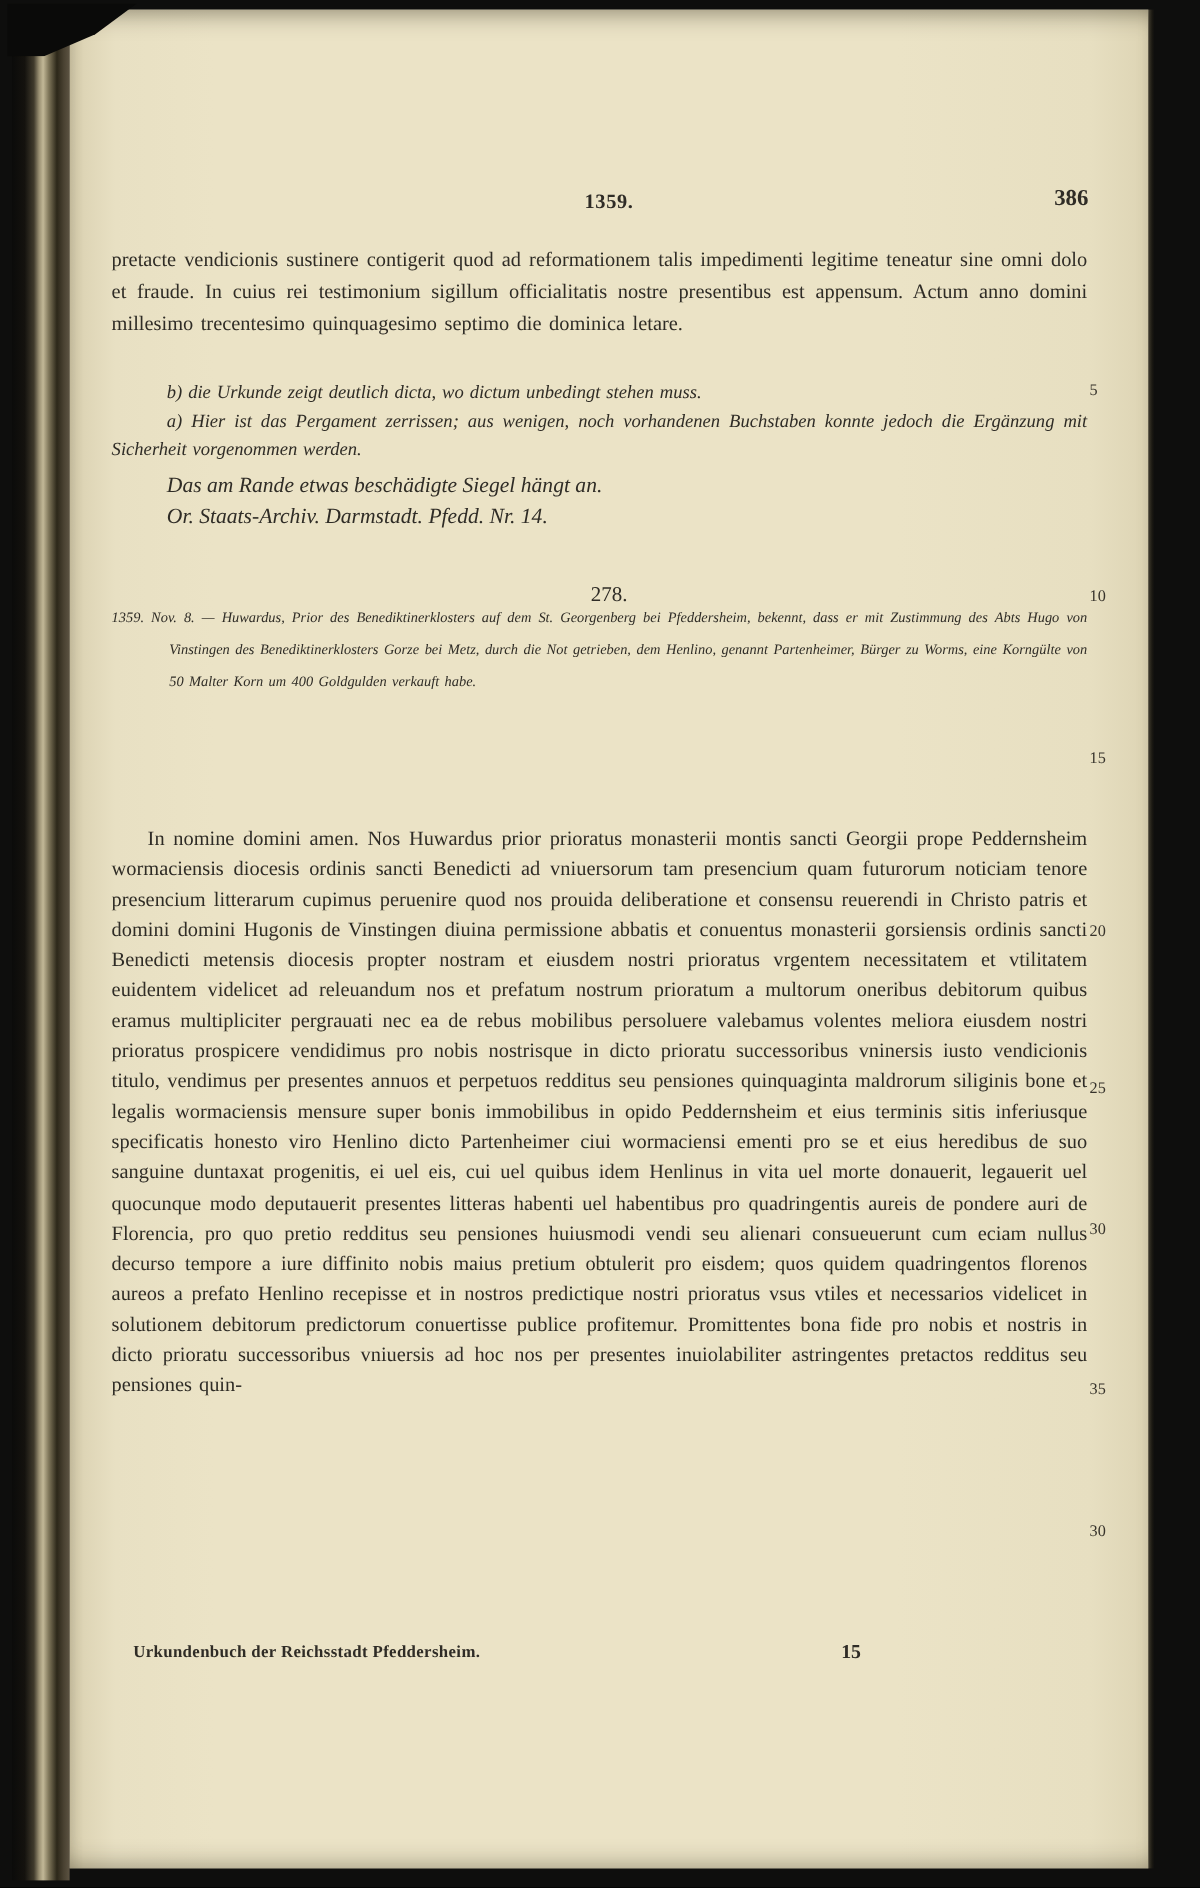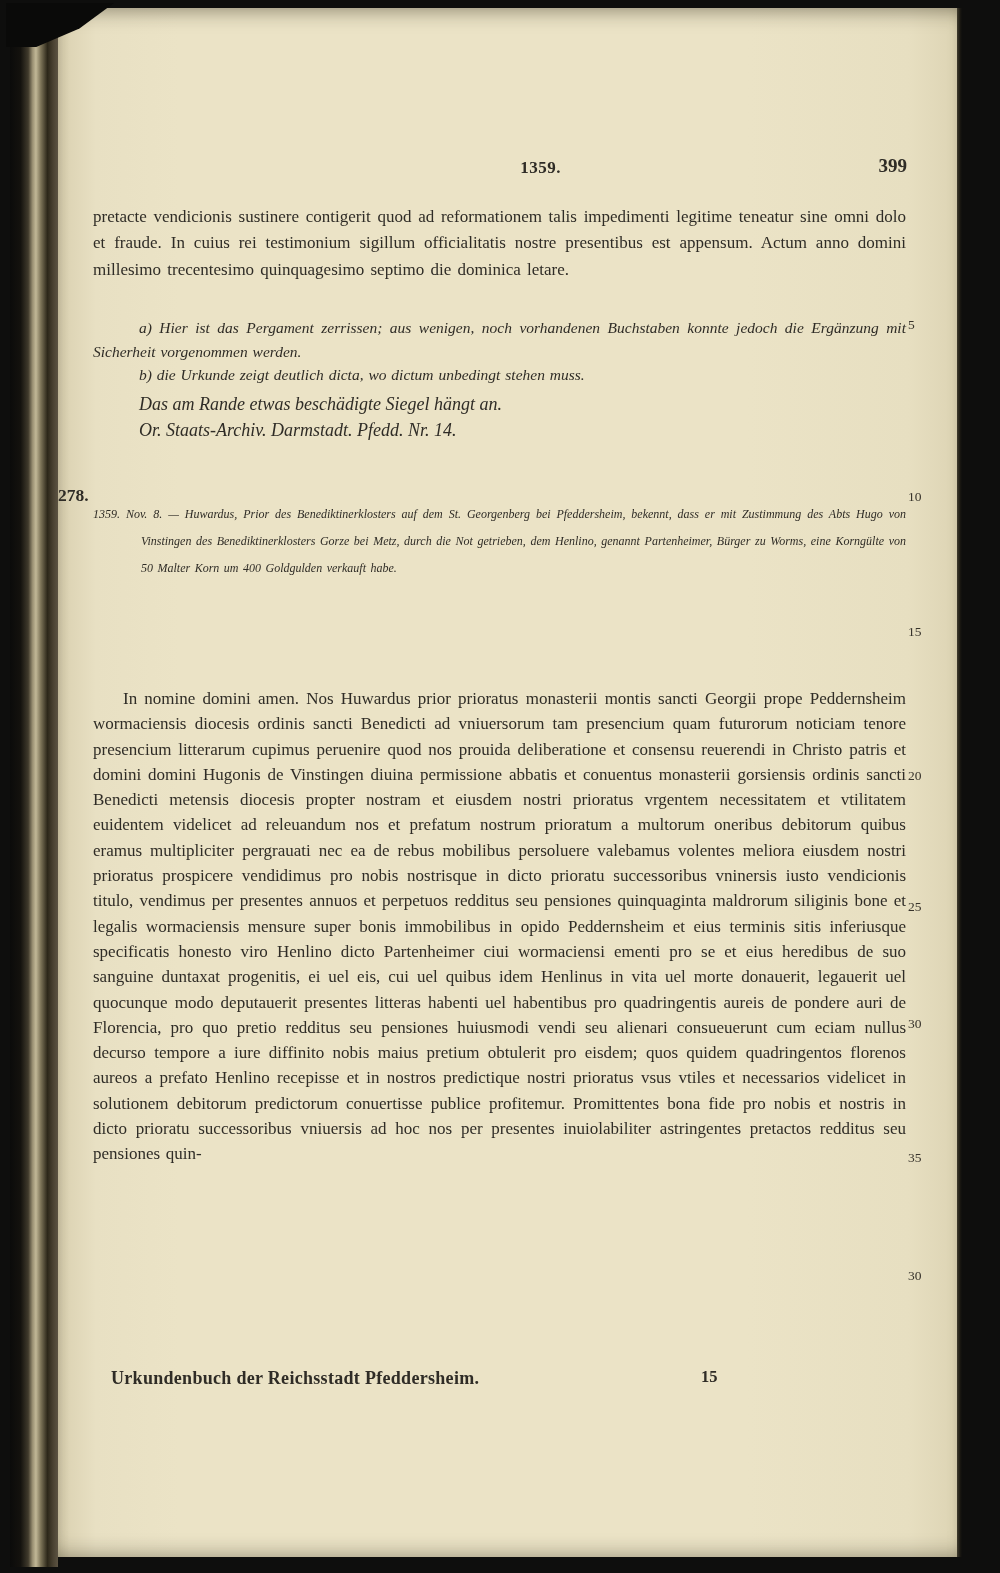--- a/index.html
+++ b/index.html
@@ -34,21 +34,21 @@
   }
   
   .right-edge {
     position:absolute; left:957px; top:8px; width:5px; height:1549px;
     background:linear-gradient(90deg,#6a6149 0%,#262217 60%,#0e0e0d 100%);
     opacity:.55;
   }
 
   .running-head {
     position:absolute; top:150px; left:0; width:100%;
-    text-align:center; font-size:17px; font-weight:bold; letter-spacing:.5px;padding-left:33px;
+    text-align:center; font-size:17px; font-weight:bold; letter-spacing:.5px;
   }
   .page-num {
     position:absolute; top:147px; right:50px;
     font-size:19px; font-weight:bold;
   }
   .col { position:absolute; left:35px; width:813px; }
 
   .para-cont {
     top:196px; font-size:17px; line-height:26.4px;
     text-align:justify; word-spacing:2px;
@@ -56,60 +56,60 @@
   .footnotes {
     top:308px; font-style:italic; font-size:15.5px; line-height:23.5px;
     text-align:justify; word-spacing:1px;
   }
   .footnotes p { margin:0; text-indent:46px; }
   .notes { top:383px; font-style:italic; font-size:18px; line-height:26px; }
   .notes p { margin:0 0 0 46px; }
 
   .entry-num {
     position:absolute; top:477px; left:0; width:100%;
-    text-align:left; font-weight:bold; font-size:17.5px;
+    text-align:center; font-weight:normal; font-size:17.5px;
   }
   .regest {
     top:493px; font-style:italic; font-size:12px; line-height:27px;
     box-sizing:border-box; padding-left:48px; text-indent:-48px;
     text-align:justify; word-spacing:1.5px;
   }
   .body-text {
     top:678px; font-size:17px; line-height:25.3px;
     text-align:justify; text-indent:30px; word-spacing:1.5px;
   }
 
   .mnum {
     position:absolute; left:850px; font-size:13.5px; color:#37332b;
   }
 
   .footer { position:absolute; top:1360px; left:35px; width:813px; }
   .footer-title {
-    margin-left:18px; font-size:18px; font-weight:bold; letter-spacing:.3px;
+    margin-left:18px; font-size:14px; font-weight:bold; letter-spacing:.3px;
   }
   .footer-sig { position:absolute; left:608px; top:-1px; font-size:16.5px; font-weight:bold; }
 </style>
 </head>
 <body>
 
 <div class="shot">
 
   <div class="spine"></div>
 
   <div class="page">
 
     <div class="running-head">1359.</div>
 
-    <div class="page-num">399</div>
+    <div class="page-num">386</div>
 
     <div class="col para-cont">pretacte vendicionis sustinere contigerit quod ad reformationem talis impedimenti legitime teneatur sine omni dolo et fraude. In cuius rei testimonium sigillum officialitatis nostre presentibus est appensum. Actum anno domini millesimo trecentesimo quinquagesimo septimo die dominica letare.</div>
 
     <div class="col footnotes">
+      <p>b) die Urkunde zeigt deutlich dicta, wo dictum unbedingt stehen muss.</p>
       <p>a) Hier ist das Pergament zerrissen; aus wenigen, noch vorhandenen Buchstaben konnte jedoch die Ergänzung mit Sicherheit vorgenommen werden.</p>
-      <p>b) die Urkunde zeigt deutlich dicta, wo dictum unbedingt stehen muss.</p>
     </div>
 
     <div class="col notes">
       <p>Das am Rande etwas beschädigte Siegel hängt an.</p>
       <p>Or. Staats-Archiv. Darmstadt. Pfedd. Nr. 14.</p>
     </div>
 
     <div class="entry-num">278.</div>
 
     <div class="col regest">1359. Nov. 8. — Huwardus, Prior des Benediktinerklosters auf dem St. Georgenberg bei Pfeddersheim, bekennt, dass er mit Zustimmung des Abts Hugo von Vinstingen des Benediktinerklosters Gorze bei Metz, durch die Not getrieben, dem Henlino, genannt Partenheimer, Bürger zu Worms, eine Korngülte von 50 Malter Korn um 400 Goldgulden verkauft habe.</div>

